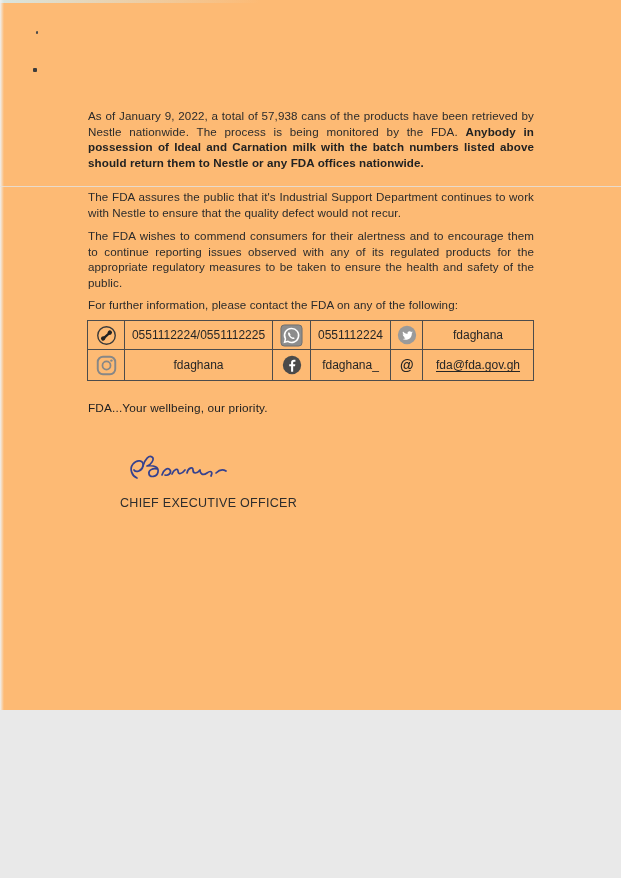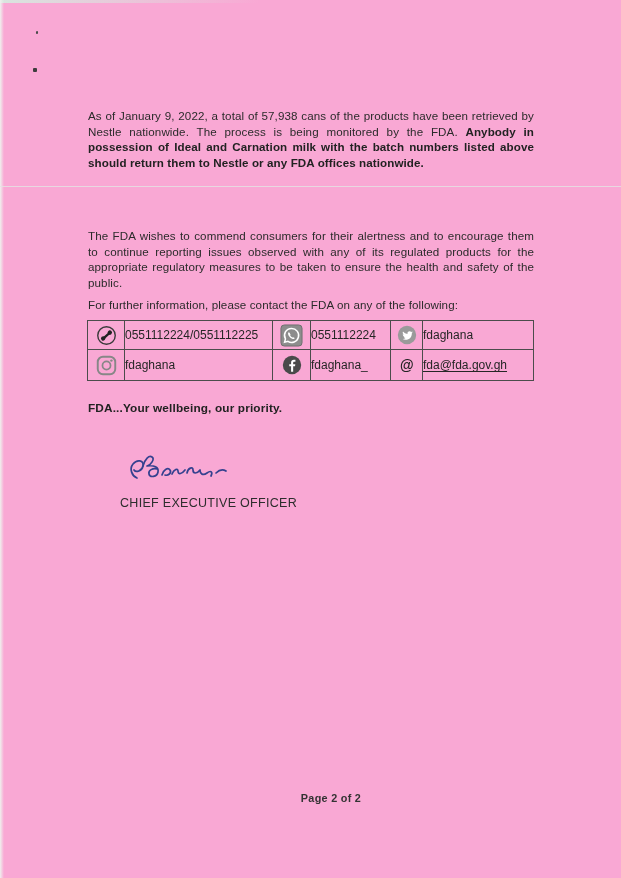--- a/index.html
+++ b/index.html
@@ -1,20 +1,20 @@
 <!DOCTYPE html>
 <html><head>
 <meta charset="utf-8">
 <style>
   html, body { margin: 0; padding: 0; background: #e9e9e9; }
   .page {
     position: relative;
     width: 621px;
-    height: 878px;
-    background: #f9a8d4;
+    height: 710px;
+    background: #fdba74;
     font-family: "Liberation Sans", sans-serif;
     color: #2b2b2b;
     overflow: hidden;
     margin: 0 auto;
   }
   .top-tint {
     position: absolute; top: 0; left: 0; width: 260px; height: 3px;
     background: linear-gradient(to right, #d9e5df, rgba(255,255,255,0));
   }
   .left-shadow {
@@ -43,26 +43,26 @@
     border-collapse: collapse; table-layout: fixed; width: 446px;
   }
   table.contact-table td {
     border: 1px solid #4c4c4c; padding: 0; font-size: 12px; color: #262626;
     vertical-align: middle; overflow: hidden; white-space: nowrap;
   }
   tr.row1 td { height: 28px; }
   tr.row2 td { height: 30px; }
   td.icon-cell { text-align: center; }
   td.icon-cell svg { display: inline-block; vertical-align: middle; }
-  td.val-cell { padding-left: 8px; }
+  td.val-cell { padding-left: 8px; text-align: center; }
   td.val-cell .u { text-decoration: underline; text-underline-offset: 2px; }
   .at-glyph { font-size: 14px; font-weight: bold; font-style: italic; color: #222; }
   .tagline {
     position: absolute; left: 88px; top: 401px; margin: 0;
-    font-size: 11.8px; font-weight: bold; letter-spacing: .15px; color: #222;
+    font-size: 11.8px; font-weight: normal; letter-spacing: .15px; color: #222;
   }
   .signature-svg { position: absolute; left: 123px; top: 449px; }
   .sig-name, .sig-title {
     position: absolute; left: 88px; margin: 0;
     font-size: 12.5px; letter-spacing: .3px; color: #2d2d2d;
   }
   .sig-name { top: 482px; }
   .sig-title { top: 496px; margin-left: 32px; }
   .pagenum {
     position: absolute; left: 240px; top: 776px; width: 150px; margin: 16px;
@@ -76,20 +76,21 @@
 <div class="page">
 
   <div class="top-tint"></div>
   <div class="left-shadow"></div>
   <div class="speck s1"></div>
   <div class="speck s2"></div>
   <div class="fold-line"></div>
 
   <p class="para p1"><span>As of January 9, 2022, a total of 57,938 cans of the products have been retrieved by Nestle nationwide. The process is being monitored by the FDA. </span><strong>Anybody in possession of Ideal and Carnation milk with the batch numbers listed above should return them to Nestle or any FDA offices nationwide.</strong></p>
 
+  <p class="para p2">The FDA assures the public that it's Industrial Support Department continues to work with Nestle to ensure that the quality defect would not recur.</p>
 
   <p class="para p4">For further information, please contact the FDA on any of the following:</p>
 
   <p class="para p3">The FDA wishes to commend consumers for their alertness and to encourage them to continue reporting issues observed with any of its regulated products for the appropriate regulatory measures to be taken to ensure the health and safety of the public.</p>
 
   <table class="contact-table">
     <colgroup>
       <col style="width:37px">
         <col style="width:148px">
       <col style="width:38px">

